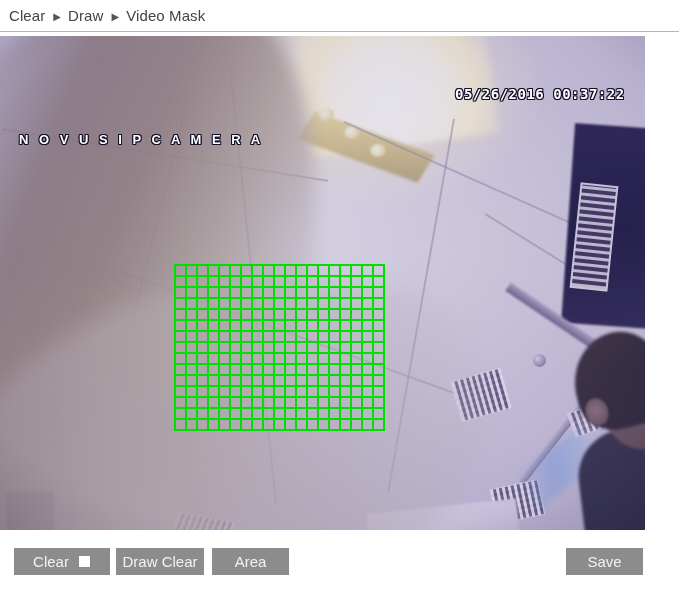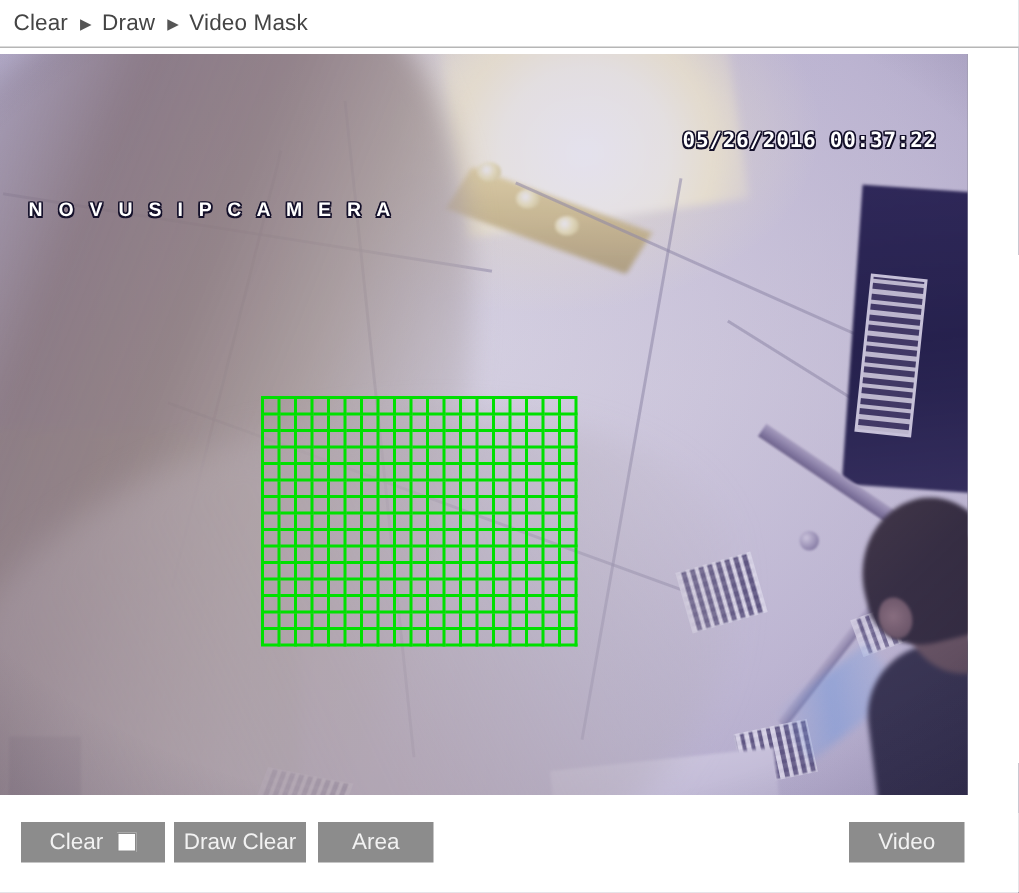--- a/index.html
+++ b/index.html
@@ -718,14 +718,14 @@
     </div>
 </div>
 
 <div id="button-bar">
   <div class="btn" id="btn-open">
     <span class="lbl">Clear</span>
     <span id="open-checkbox"></span>
   </div>
   <div class="btn" id="btn-draw-area">Draw Clear</div>
   <div class="btn" id="btn-clear">Area</div>
-  <div class="btn" id="btn-save">Video</div>
+  <div class="btn" id="btn-save">Save</div>
 </div>
 
 </body></html>

